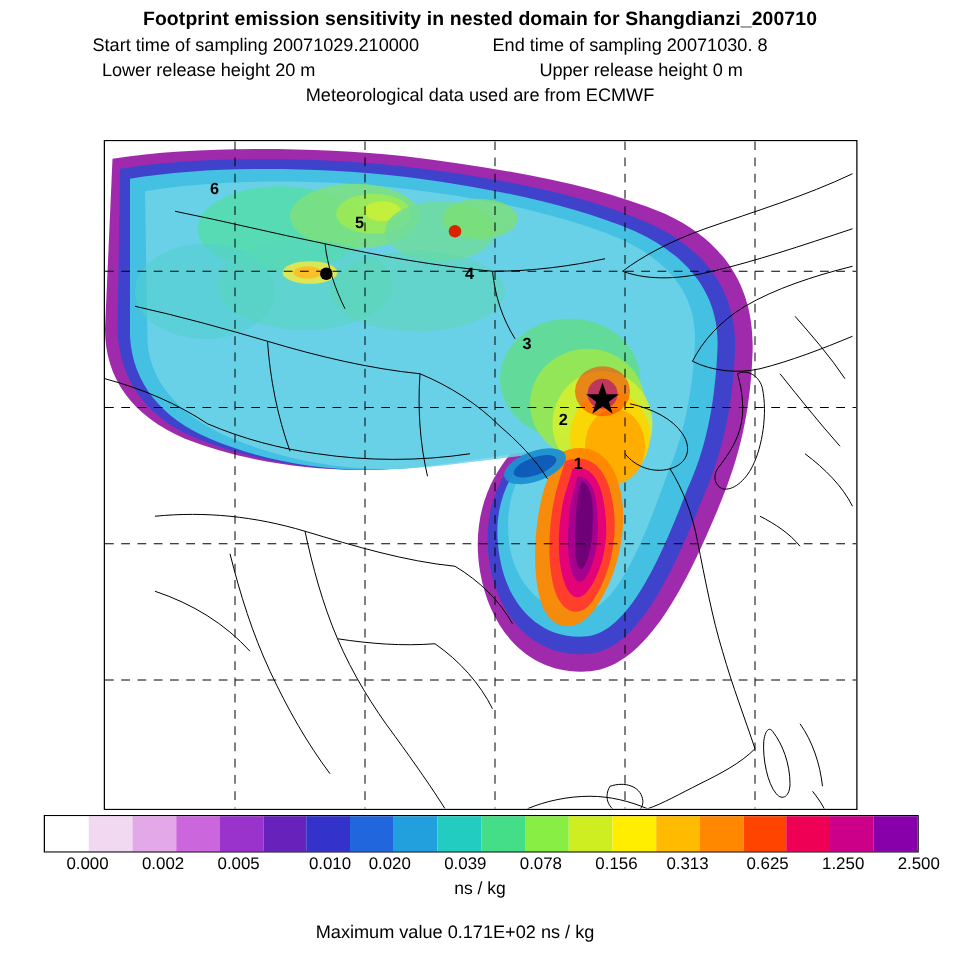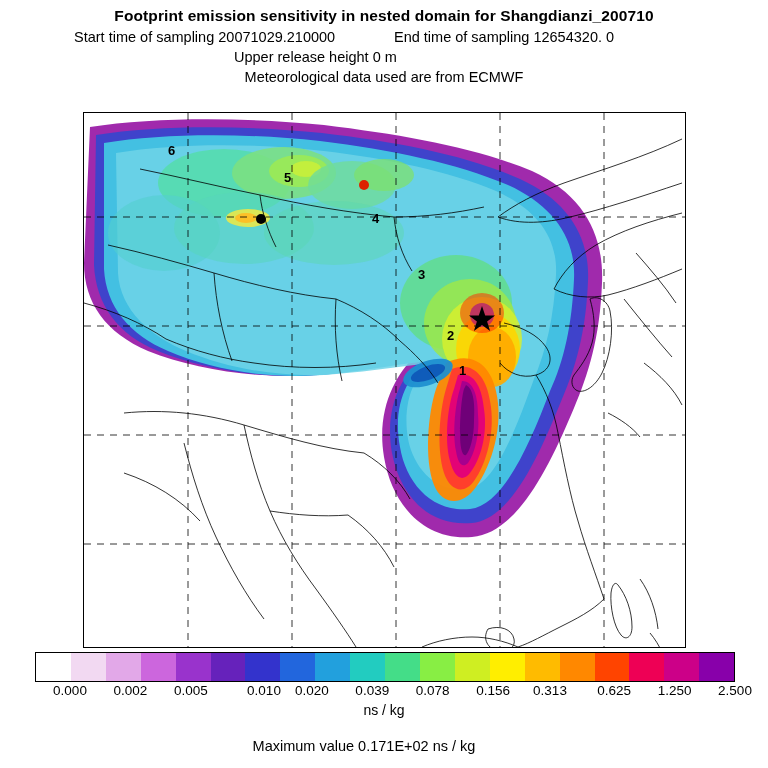--- a/index.html
+++ b/index.html
@@ -69,23 +69,24 @@
     font-size:14.5px;
   }
 </style>
 </head>
 <body>
 
 <div class="header">
   <div class="title">Footprint emission sensitivity in nested domain for Shangdianzi_200710</div>
   <div class="subline row2">
     <span class="col-a">Start time of sampling 20071029.210000</span>
-    <span class="col-b">End time of sampling 12654320.    0</span>
+    <span class="col-b">End time of sampling 20071030.    8</span>
   </div>
   <div class="subline row3">
+    <span class="col-a">Lower release height   20 m</span>
     <span class="col-b">Upper release height    0 m</span>
   </div>
   <div class="row4">Meteorological data used are from ECMWF</div>
 </div>
 
 <div class="plot">
   <svg width="601" height="534" viewBox="0 0 601 534">
     <defs>
 
       <radialGradient id="gHot" cx="50%" cy="50%" r="50%">

